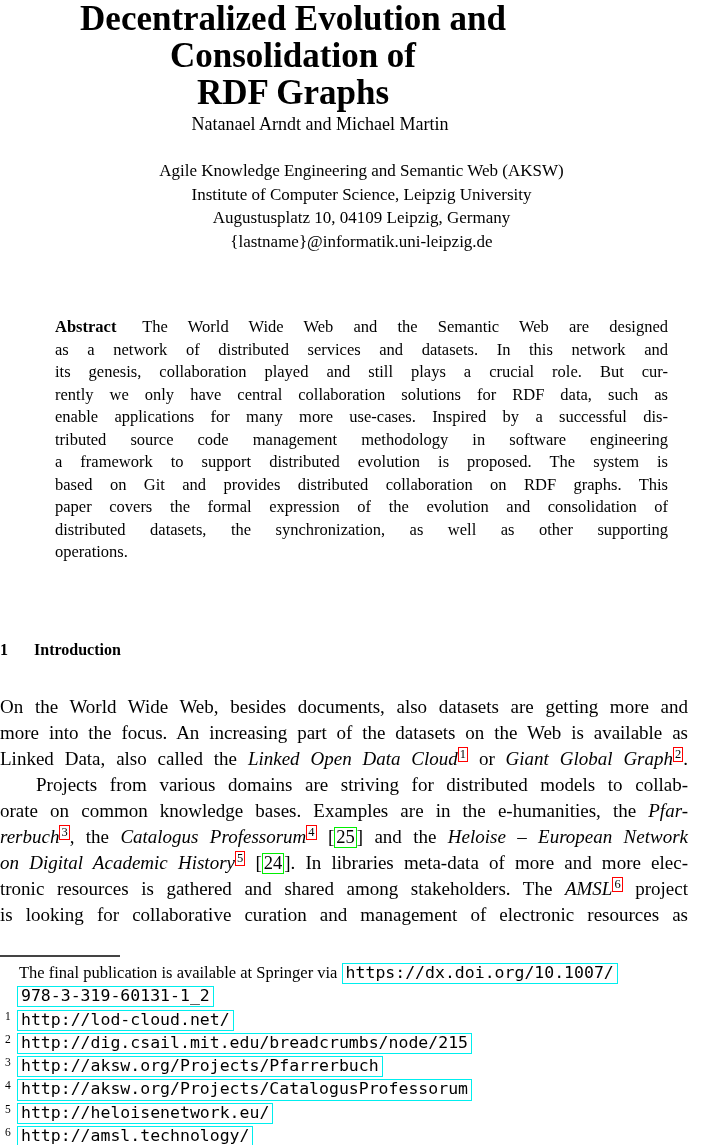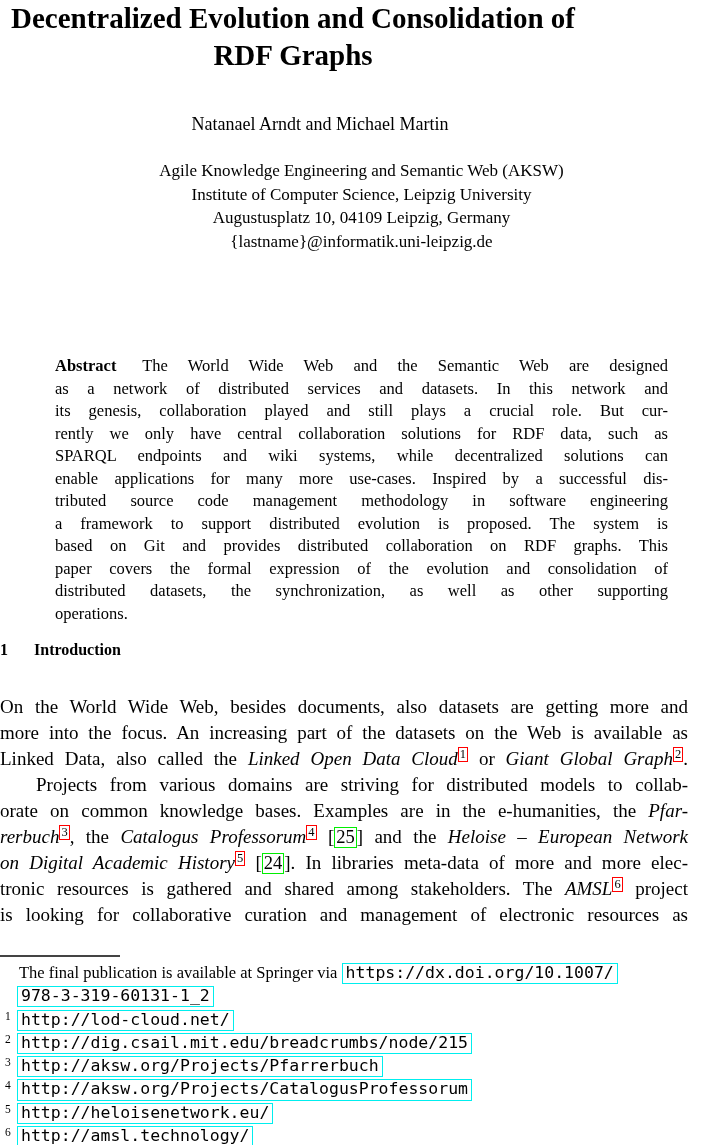--- a/index.html
+++ b/index.html
@@ -8,36 +8,36 @@
     background:#ffffff; color:#000000;
     font-family:"Liberation Serif","DejaVu Serif",serif;
     position:relative; overflow:hidden;
   }
   .abs { position:absolute; }
 
   
   #title {
     top:0; left:0; width:586px;
     text-align:center; font-weight:bold;
-    font-size:29px; line-height:37px;
+    font-size:35px; line-height:37px;
     margin:0;
   }
   #authors {
     top:113px; left:0; width:640px;
     text-align:center; font-size:18px; line-height:22px;
   }
   #affiliation {
     top:159px; left:0; width:723px;
     text-align:center; font-size:17px; line-height:23.5px;
   }
 
   
   #abstract-lines {
     top:316px; left:55px; width:613px;
-    font-size:16.5px; line-height:22.5px;margin-top:39px;
+    font-size:16.5px; line-height:22.5px;
   }
   .abs-line { height:22.5px; white-space:nowrap; }
   .abs-line.jline { white-space:normal; }
 
   
   #section-heading {
     top:636px; left:0; width:723px;
     font-size:16px; font-weight:bold; line-height:28px;
     margin:0;
   }
@@ -111,21 +111,20 @@
     <div>Institute of Computer Science, Leipzig University</div>
     <div>Augustusplatz 10, 04109 Leipzig, Germany</div>
     <div>{lastname}@informatik.uni-leipzig.de</div>
   </div>
 
 <section id="abstract-lines" class="abs">
     <div class="abs-line jline"><span class="seg-b">Abstract</span><span class="seg-n"> The World Wide Web and the Semantic Web are designed</span></div>
     <div class="abs-line jline"><span class="seg-n">as a network of distributed services and datasets. In this network and</span></div>
     <div class="abs-line jline"><span class="seg-n">its genesis, collaboration played and still plays a crucial role. But cur-</span></div>
     <div class="abs-line jline"><span class="seg-n">rently we only have central collaboration solutions for RDF data, such as</span></div>
-    <div class="abs-line jline"><span class="seg-n">SPARQL endpoints and wiki systems, while decentralized solutions can</span></div>
     <div class="abs-line jline"><span class="seg-n">enable applications for many more use-cases. Inspired by a successful dis-</span></div>
     <div class="abs-line jline"><span class="seg-n">tributed source code management methodology in software engineering</span></div>
     <div class="abs-line jline"><span class="seg-n">a framework to support distributed evolution is proposed. The system is</span></div>
     <div class="abs-line jline"><span class="seg-n">based on Git and provides distributed collaboration on RDF graphs. This</span></div>
     <div class="abs-line jline"><span class="seg-n">paper covers the formal expression of the evolution and consolidation of</span></div>
     <div class="abs-line jline"><span class="seg-n">distributed datasets, the synchronization, as well as other supporting</span></div>
     <div class="abs-line"><span class="seg-n">operations.</span></div>
   </section>
 
 <h2 id="section-heading" class="abs">

